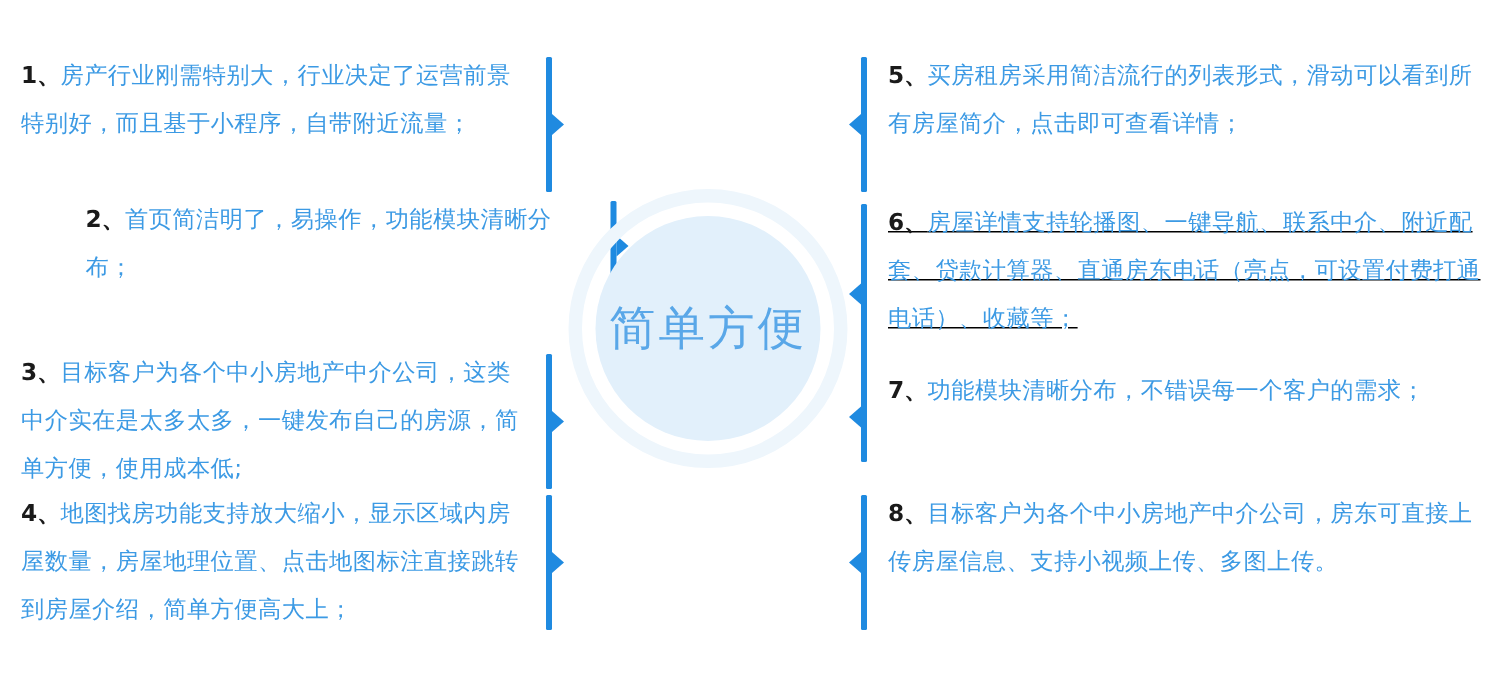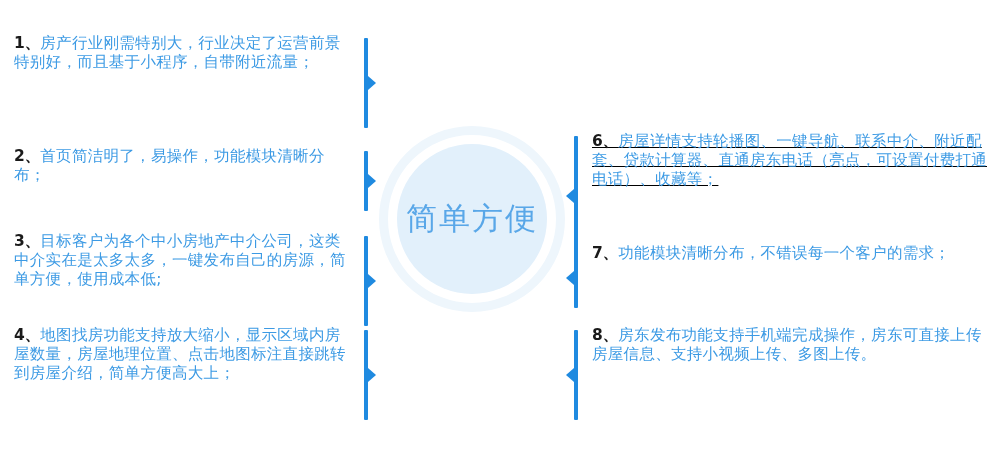--- a/index.html
+++ b/index.html
@@ -114,21 +114,21 @@
   }
   .col-right .marker-arrow {
     left: -4px;
     border-right: 8px solid #1f8ae0;
   }
 
   
   .item-text {
     flex: 1 1 auto;
     font-size: 15.5px;
-    line-height: 19px;
+    line-height: 32px;
     color: #3c9ae4;
     letter-spacing: 0.3px;
   }
   .col-left .item-text  { padding-right: 8px; text-align: left; }
   .col-right .item-text { padding-left: 10px; text-align: left; }
 
   .item-num {
     color: #1a1a1a;
     font-weight: bold;
     letter-spacing: 0;
@@ -142,21 +142,21 @@
   <div class="col col-left">
 
     <div class="item" style="top:34px;height:98px;">
       <div class="item-text"><span class="item-num">1、</span><span>房产行业刚需特别大，行业决定了运营前景特别好，而且基于小程序，自带附近流量；</span></div>
       <div class="marker">
         <div class="marker-bar"></div>
         <div class="marker-arrow"></div>
       </div>
     </div>
 
-    <div class="item" style="top:147px;height:68px;">
+    <div class="item" style="top:130px;height:68px;margin-left:43px;">
       <div class="item-text"><span class="item-num">2、</span><span>首页简洁明了，易操作，功能模块清晰分布；</span></div>
       <div class="marker">
         <div class="marker-bar"></div>
         <div class="marker-arrow"></div>
       </div>
     </div>
 
     <div class="item" style="top:232px;height:98px;">
       <div class="item-text"><span class="item-num">3、</span><span>目标客户为各个中小房地产中介公司，这类中介实在是太多太多，一键发布自己的房源，简单方便，使用成本低;</span></div>
       <div class="marker">
@@ -176,20 +176,27 @@
   </div>
 
   <div class="center-hub">
     <div class="hub-ring"></div>
     <div class="hub-disc"></div>
     <div class="hub-label">简单方便</div>
   </div>
 
   <div class="col col-right">
 
+    <div class="item" style="top:34px;height:98px;">
+      <div class="marker">
+        <div class="marker-bar"></div>
+        <div class="marker-arrow"></div>
+      </div>
+      <div class="item-text"><span class="item-num">5、</span><span>买房租房采用简洁流行的列表形式，滑动可以看到所有房屋简介，点击即可查看详情；</span></div>
+    </div>
 
     <div class="item" style="top:132px;height:128px;text-decoration:underline;">
       <div class="marker">
         <div class="marker-bar"></div>
         <div class="marker-arrow"></div>
       </div>
       <div class="item-text"><span class="item-num">6、</span><span>房屋详情支持轮播图、一键导航、联系中介、附近配套、贷款计算器、直通房东电话（亮点，可设置付费打通电话）、收藏等；</span></div>
     </div>
 
     <div class="item" style="top:244px;height:68px;">
@@ -198,18 +205,18 @@
         <div class="marker-arrow"></div>
       </div>
       <div class="item-text"><span class="item-num">7、</span><span>功能模块清晰分布，不错误每一个客户的需求；</span></div>
     </div>
 
     <div class="item" style="top:326px;height:98px;">
       <div class="marker">
         <div class="marker-bar"></div>
         <div class="marker-arrow"></div>
       </div>
-      <div class="item-text"><span class="item-num">8、</span><span>房东发布功能支持手机端完成操作，房东可直接上传房屋信息、支持小视频上传、多图上传。</span></div>
+      <div class="item-text"><span class="item-num">8、</span><span>目标客户为各个中小房地产中介公司，房东可直接上传房屋信息、支持小视频上传、多图上传。</span></div>
     </div>
 
   </div>
 
 </div>
 
 </body></html>

